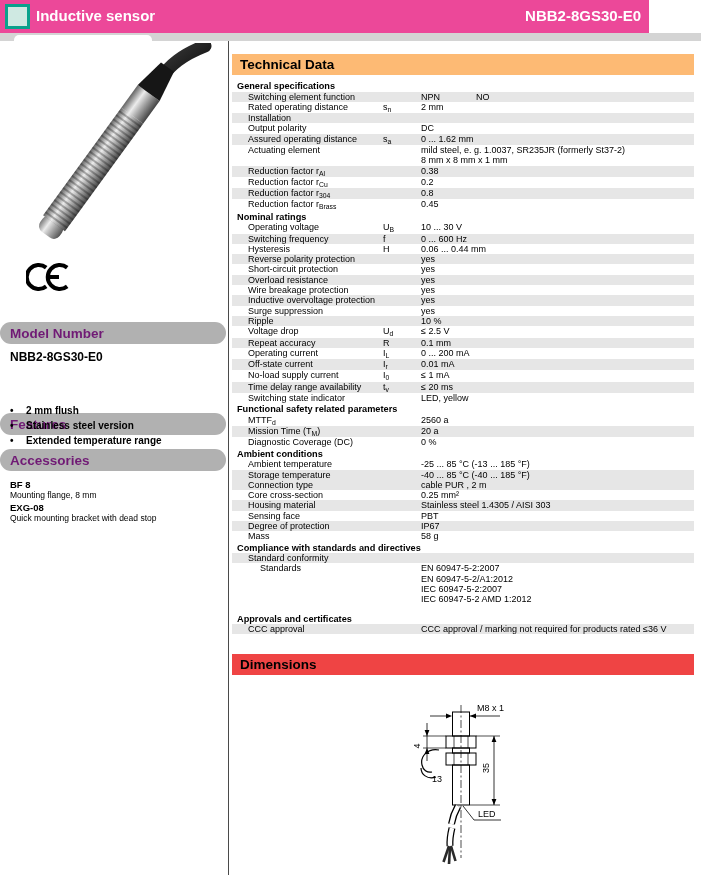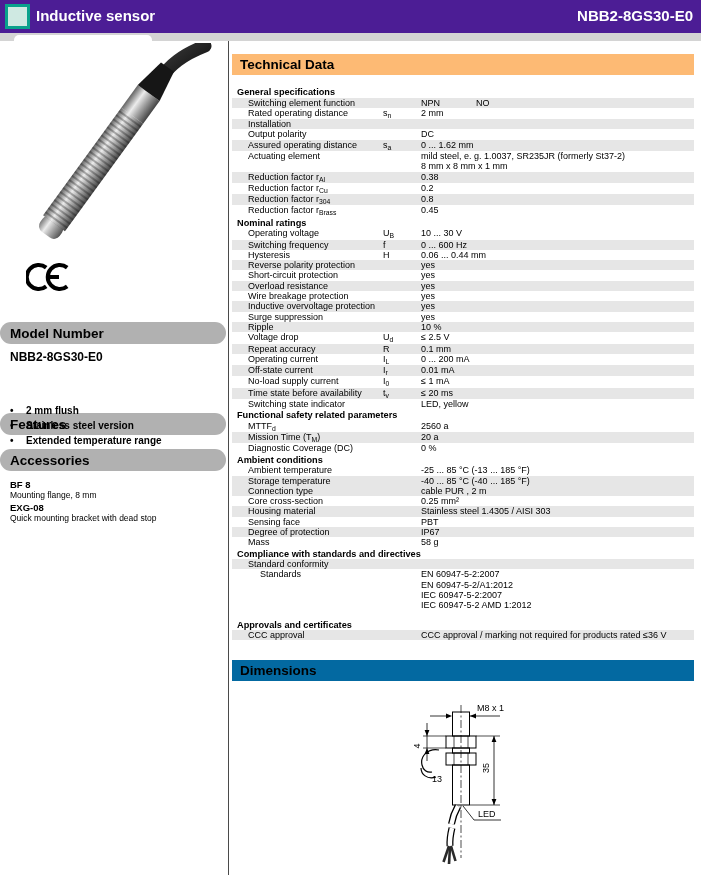--- a/index.html
+++ b/index.html
@@ -1,60 +1,60 @@
 <!DOCTYPE html>
 <html><head>
 <meta charset="utf-8">
 <style>
   html,body{margin:0;padding:0;}
   body{width:701px;height:875px;position:relative;background:#ffffff;
        font-family:"Liberation Sans","DejaVu Sans",sans-serif;color:#000;
        -webkit-font-smoothing:antialiased;overflow:hidden;}
   
-  .page-header{position:absolute;left:0;top:0;width:701px;height:33px;background:#4c1d95;}
+  .page-header{position:absolute;left:0;top:0;width:649px;height:33px;background:#ec4899;}
   .brand-square{position:absolute;left:5px;top:4px;width:19px;height:19px;
                 background:#cfe9e2;border:3px solid #0aa18c;}
   .header-title{position:absolute;left:36px;top:7px;font-size:15px;font-weight:bold;color:#fff;}
   .header-model{position:absolute;right:8px;top:7px;font-size:15px;font-weight:bold;color:#fff;}
   .header-strip{position:absolute;left:0;top:33px;width:701px;height:8px;background:#d4d4d4;}
   .header-tab{position:absolute;left:14px;top:35px;width:138px;height:6px;background:#fff;
               border-radius:5px 5px 0 0;}
   
   .col-divider{position:absolute;left:228px;top:41px;width:1px;height:834px;background:#4a4a4a;}
   .left-col{position:absolute;left:0;top:41px;width:226px;height:834px;}
   .right-col{position:absolute;left:232px;top:54px;width:462px;}
   
   .photo-box{position:absolute;left:12px;top:2px;width:200px;height:215px;}
   .ce-box{position:absolute;left:26px;top:221px;width:44px;height:30px;}
   .gray-bar{background:#b1b1b1;height:15px;padding:4px 0 3px 10px;
-            font-size:13.5px;font-weight:bold;color:#000000;border-radius:11px;}
+            font-size:13.5px;font-weight:bold;color:#701a75;border-radius:11px;}
   .bar-model{position:absolute;left:0;top:281px;width:216px;}
   .model-value{position:absolute;left:10px;top:309px;font-size:12px;font-weight:bold;}
   .bar-features{position:absolute;left:0;top:324px;width:216px;margin-top:48px;}
   .features-list{position:absolute;left:10px;top:362px;width:206px;}
   .feature-item{font-size:10px;font-weight:bold;line-height:15px;display:flex;}
   .feature-item .bullet{width:16px;}
   .bar-accessories{position:absolute;left:0;top:408px;width:216px;}
   .acc-list{position:absolute;left:10px;top:436px;width:206px;}
   .acc-code{font-size:9.5px;font-weight:bold;line-height:11px;margin-top:2px;}
   .acc-desc{font-size:8.5px;line-height:10px;}
   
   .tech-bar{background:#fdba74;height:16px;padding:3px 0 2px 8px;
             font-size:13.5px;font-weight:bold;}
-  .t-body{margin-top:12px;}
+  .t-body{margin-top:6px;}
   .t-section-header{font-size:9.2px;font-weight:bold;line-height:10.5px;padding-left:5px;margin-top:1px;}
   .t-section-header.gap{margin-top:9px;}
   .t-row{display:grid;grid-template-columns:135px 38px 1fr;padding-left:16px;
          font-size:9px;line-height:10.3px;}
   .t-row.shaded{background:#e6e6e6;}
   .t-row.ind2 .t-label{padding-left:12px;}
   .sub{font-size:6.8px;position:relative;top:2px;}
   .vcol{display:inline-block;min-width:55px;}
   
-  .dim-bar{background:#0369a1;height:16px;padding:3px 0 2px 8px;
+  .dim-bar{background:#ef4444;height:16px;padding:3px 0 2px 8px;
            font-size:13.5px;font-weight:bold;margin-top:20px;}
   .drawing-box{position:absolute;left:395px;top:685px;width:185px;height:190px;}
   svg text{font-family:"Liberation Sans","DejaVu Sans",sans-serif;}
 </style>
 </head>
 <body>
 
 <div class="page-header">
   <div class="brand-square"></div>
   <div class="header-title">Inductive sensor</div>
@@ -299,21 +299,21 @@
         </div>
       </div>
       <div class="t-row">
         <div class="t-label"><span>No-load supply current</span></div>
         <div class="t-symbol"><span>I</span><span class="sub">0</span></div>
         <div class="t-value">
           <div class="t-vline">≤ 1 mA</div>
         </div>
       </div>
       <div class="t-row shaded">
-        <div class="t-label"><span>Time state before availability</span></div>
+        <div class="t-label"><span>Time delay range availability</span></div>
         <div class="t-symbol"><span>t</span><span class="sub">v</span></div>
         <div class="t-value">
           <div class="t-vline">≤ 20 ms</div>
         </div>
       </div>
       <div class="t-row">
         <div class="t-label"><span>Switching state indicator</span></div>
         <div class="t-symbol"></div>
         <div class="t-value">
           <div class="t-vline">LED, yellow</div>

